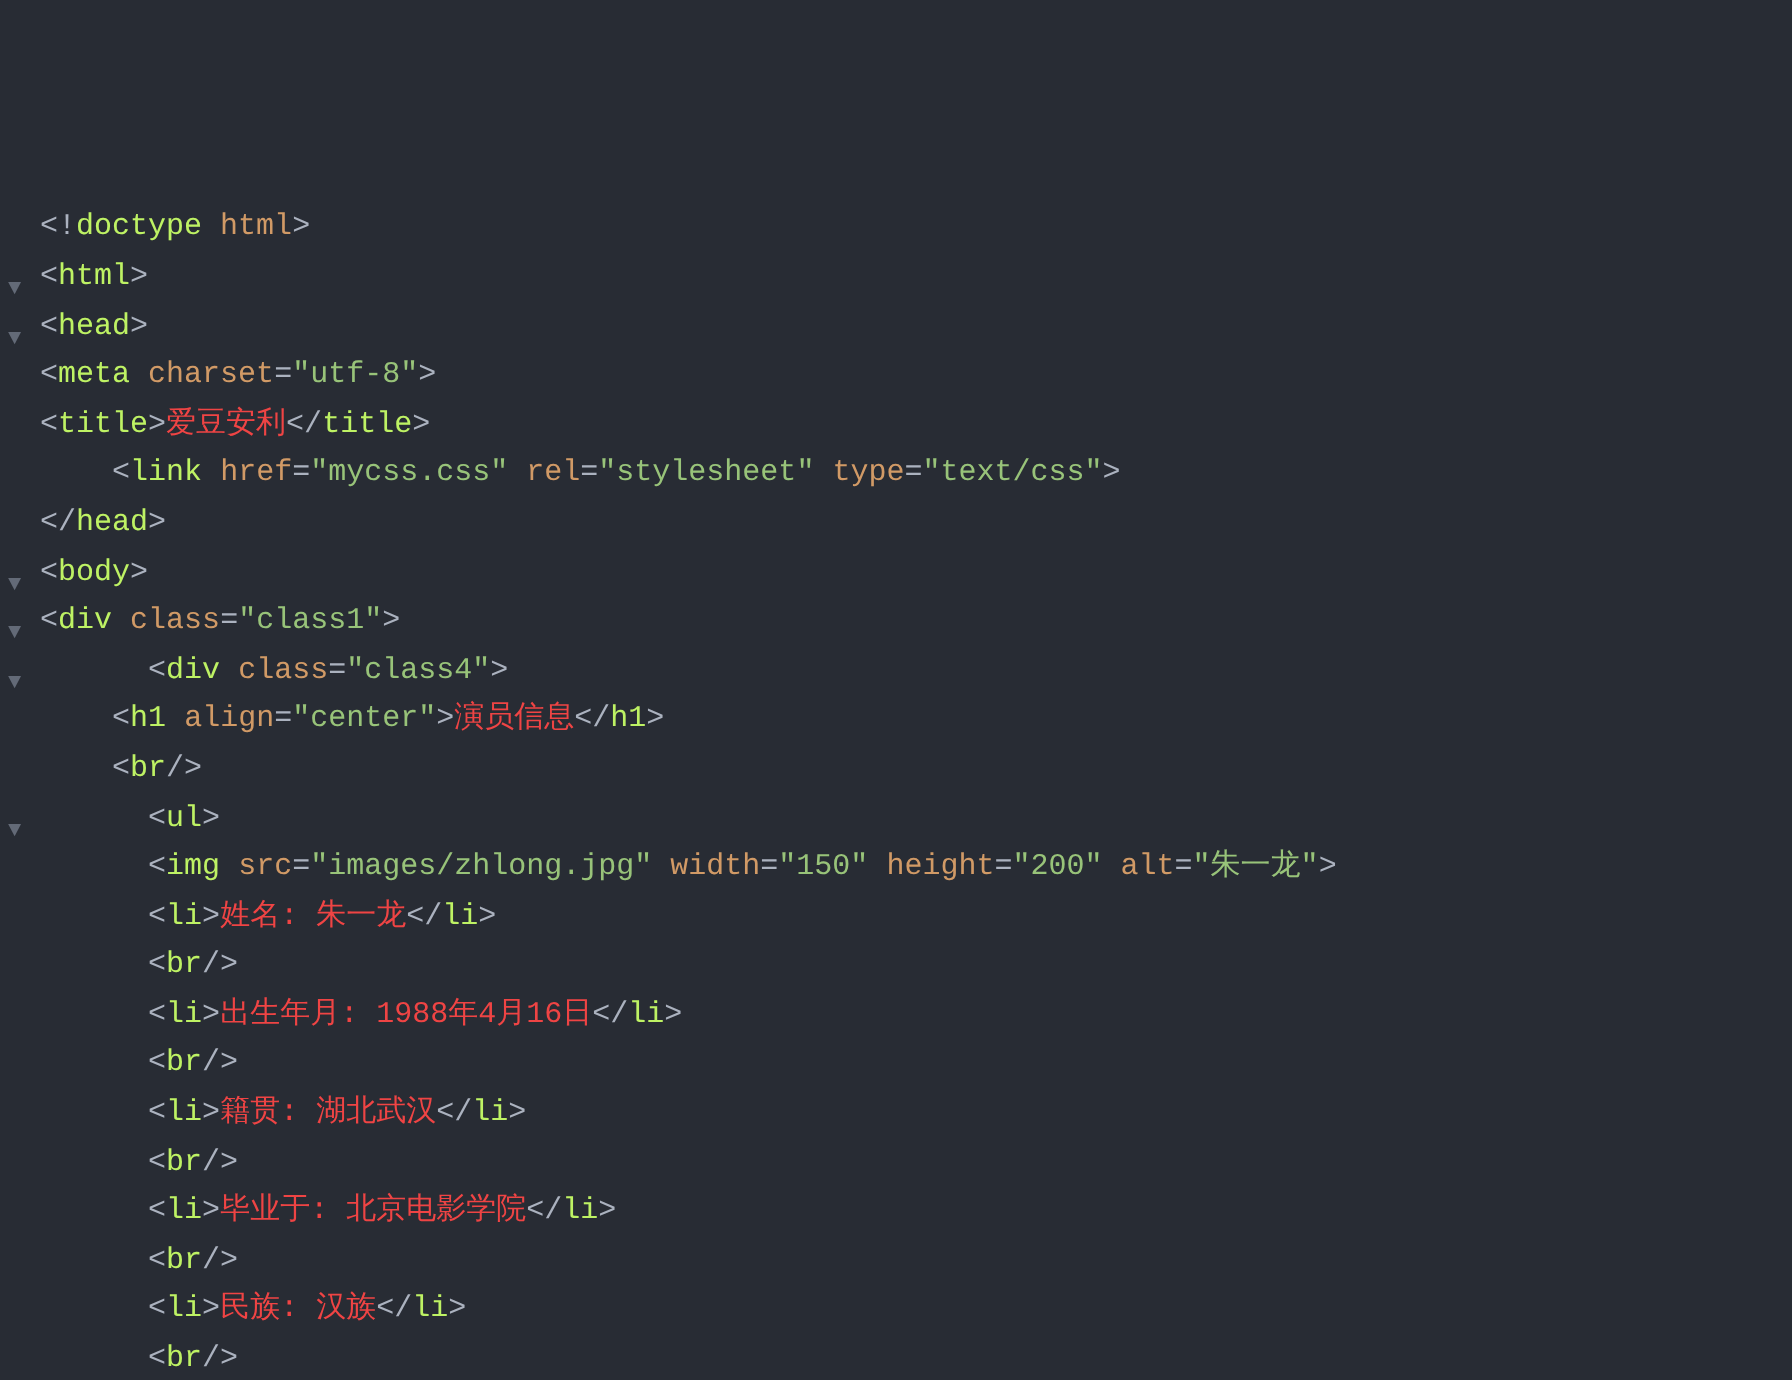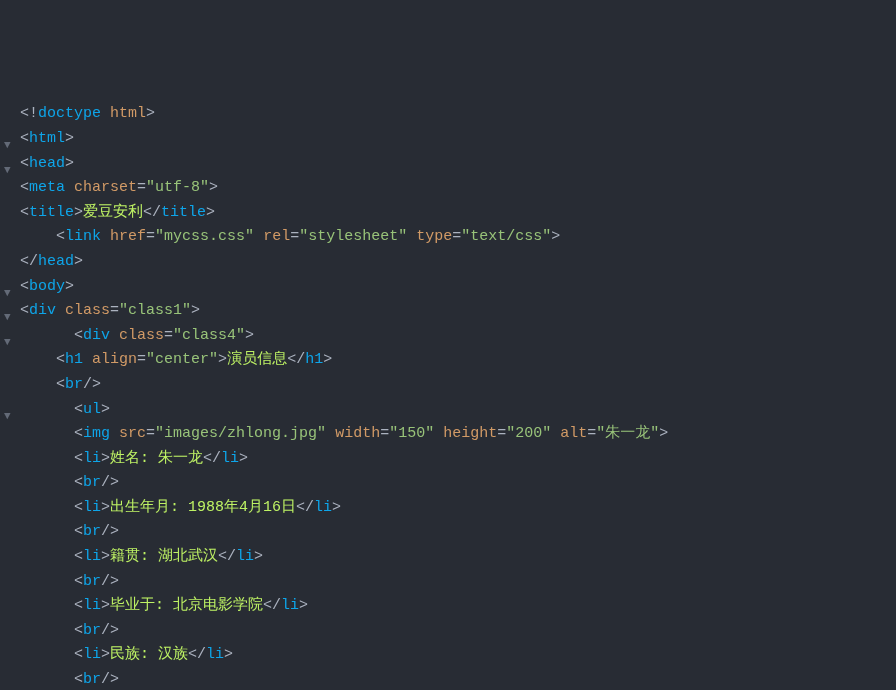--- a/index.html
+++ b/index.html
@@ -18,24 +18,24 @@
 .line { display: block; padding-left: 20px; position: relative; }
 .arrow {
   position: absolute;
   left: 4px;
   color: #636a77;
   font-size: 11px;
   top: 6px;
   cursor: pointer;
 }
 .punct   { color: #abb2bf; }
-.tag     { color: #0ea5e9; }
+.tag     { color: #bef264; }
 .attr    { color: #d19a66; }
 .string  { color: #98c379; }
-.text    { color: #bef264; }
+.text    { color: #ef4444; }
 .eq      { color: #abb2bf; }
 </style>
 </head>
 <body>
 
 
 
 <div id="code-root"><div class="line"><span class="punct">&lt;!</span><span class="tag">doctype</span><span class="punct"> </span><span class="attr">html</span><span class="punct">&gt;</span></div><div class="line"><span class="arrow">▼</span><span class="punct">&lt;</span><span class="tag">html</span><span class="punct">&gt;</span></div><div class="line"><span class="arrow">▼</span><span class="punct">&lt;</span><span class="tag">head</span><span class="punct">&gt;</span></div><div class="line"><span class="punct">&lt;</span><span class="tag">meta</span><span class="punct"> </span><span class="attr">charset</span><span class="eq">=</span><span class="string">"utf-8"</span><span class="punct">&gt;</span></div><div class="line"><span class="punct">&lt;</span><span class="tag">title</span><span class="punct">&gt;</span><span class="text">爱豆安利</span><span class="punct">&lt;/</span><span class="tag">title</span><span class="punct">&gt;</span></div><div class="line">    <span class="punct">&lt;</span><span class="tag">link</span><span class="punct"> </span><span class="attr">href</span><span class="eq">=</span><span class="string">"mycss.css"</span><span class="punct"> </span><span class="attr">rel</span><span class="eq">=</span><span class="string">"stylesheet"</span><span class="punct"> </span><span class="attr">type</span><span class="eq">=</span><span class="string">"text/css"</span><span class="punct">&gt;</span></div><div class="line"><span class="punct">&lt;/</span><span class="tag">head</span><span class="punct">&gt;</span></div><div class="line"><span class="arrow">▼</span><span class="punct">&lt;</span><span class="tag">body</span><span class="punct">&gt;</span></div><div class="line"></div><div class="line"><span class="arrow">▼</span><span class="punct">&lt;</span><span class="tag">div</span><span class="punct"> </span><span class="attr">class</span><span class="eq">=</span><span class="string">"class1"</span><span class="punct">&gt;</span></div><div class="line"><span class="arrow">▼</span>      <span class="punct">&lt;</span><span class="tag">div</span><span class="punct"> </span><span class="attr">class</span><span class="eq">=</span><span class="string">"class4"</span><span class="punct">&gt;</span></div><div class="line"></div><div class="line">    <span class="punct">&lt;</span><span class="tag">h1</span><span class="punct"> </span><span class="attr">align</span><span class="eq">=</span><span class="string">"center"</span><span class="punct">&gt;</span><span class="text">演员信息</span><span class="punct">&lt;/</span><span class="tag">h1</span><span class="punct">&gt;</span></div><div class="line">    <span class="punct">&lt;</span><span class="tag">br</span><span class="punct">/&gt;</span></div><div class="line"><span class="arrow">▼</span>      <span class="punct">&lt;</span><span class="tag">ul</span><span class="punct">&gt;</span></div><div class="line">      <span class="punct">&lt;</span><span class="tag">img</span><span class="punct"> </span><span class="attr">src</span><span class="eq">=</span><span class="string">"images/zhlong.jpg"</span><span class="punct"> </span><span class="attr">width</span><span class="eq">=</span><span class="string">"150"</span><span class="punct"> </span><span class="attr">height</span><span class="eq">=</span><span class="string">"200"</span><span class="punct"> </span><span class="attr">alt</span><span class="eq">=</span><span class="string">"朱一龙"</span><span class="punct">&gt;</span></div><div class="line">      <span class="punct">&lt;</span><span class="tag">li</span><span class="punct">&gt;</span><span class="text">姓名: 朱一龙</span><span class="punct">&lt;/</span><span class="tag">li</span><span class="punct">&gt;</span></div><div class="line">      <span class="punct">&lt;</span><span class="tag">br</span><span class="punct">/&gt;</span></div><div class="line">      <span class="punct">&lt;</span><span class="tag">li</span><span class="punct">&gt;</span><span class="text">出生年月: 1988年4月16日</span><span class="punct">&lt;/</span><span class="tag">li</span><span class="punct">&gt;</span></div><div class="line">      <span class="punct">&lt;</span><span class="tag">br</span><span class="punct">/&gt;</span></div><div class="line">      <span class="punct">&lt;</span><span class="tag">li</span><span class="punct">&gt;</span><span class="text">籍贯: 湖北武汉</span><span class="punct">&lt;/</span><span class="tag">li</span><span class="punct">&gt;</span></div><div class="line">      <span class="punct">&lt;</span><span class="tag">br</span><span class="punct">/&gt;</span></div><div class="line">      <span class="punct">&lt;</span><span class="tag">li</span><span class="punct">&gt;</span><span class="text">毕业于: 北京电影学院</span><span class="punct">&lt;/</span><span class="tag">li</span><span class="punct">&gt;</span></div><div class="line">      <span class="punct">&lt;</span><span class="tag">br</span><span class="punct">/&gt;</span></div><div class="line">      <span class="punct">&lt;</span><span class="tag">li</span><span class="punct">&gt;</span><span class="text">民族: 汉族</span><span class="punct">&lt;/</span><span class="tag">li</span><span class="punct">&gt;</span></div><div class="line">      <span class="punct">&lt;</span><span class="tag">br</span><span class="punct">/&gt;</span></div></div>
 
 

